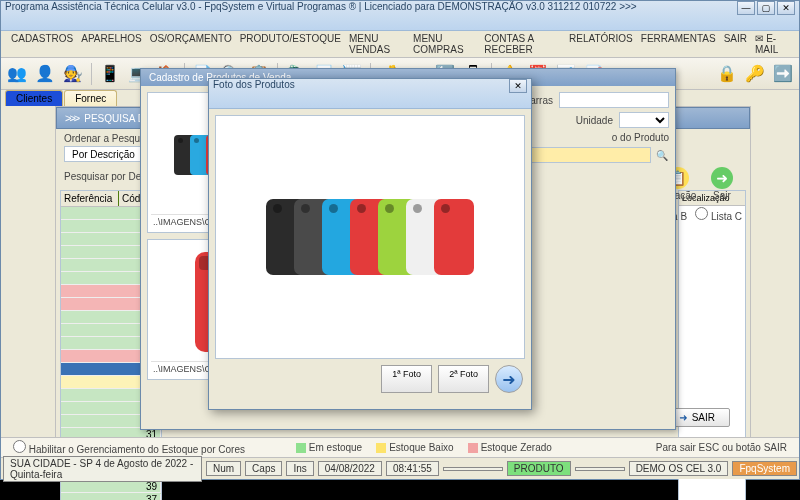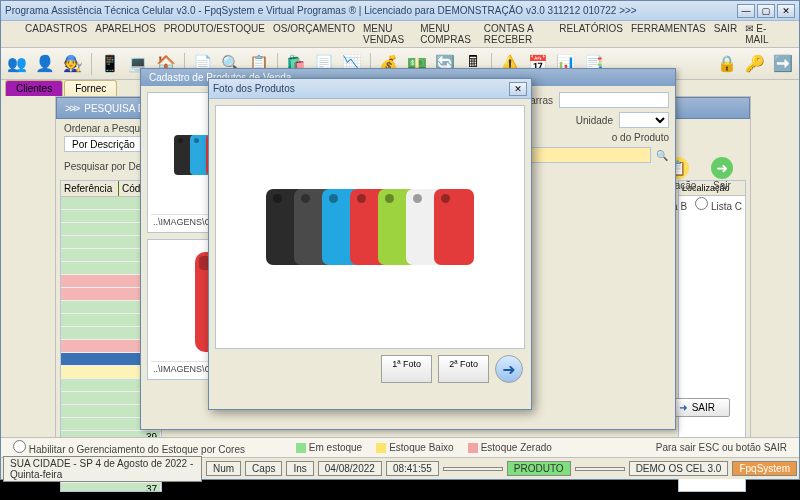--- a/index.html
+++ b/index.html
@@ -1,30 +1,30 @@
 <!DOCTYPE html>
 <html><head>
 <meta charset="utf-8">
 <style>
 *{box-sizing:border-box;margin:0;padding:0;font-family:Tahoma,Arial,sans-serif;font-size:10px}
 body{background:#000;width:800px;height:500px;overflow:hidden;position:relative}
 .window{background:#ece9d8;border:1px solid #6b8aab;position:absolute}
-.titlebar{background:linear-gradient(#d7e4f2,#bcd4ee);height:20px;display:flex;align-items:center;padding:0 4px;border-bottom:1px solid #9db9d7}
+.titlebar{background:linear-gradient(#d7e4f2,#bcd4ee);height:30px;display:flex;align-items:flex-start;padding:0 4px;border-bottom:1px solid #9db9d7}
 .titlebar-text{color:#2a4766;font-size:10px;flex:1;white-space:nowrap;overflow:hidden}
 .winbtns{display:flex;gap:2px}
 .winbtn{width:18px;height:14px;background:linear-gradient(#f0f5fb,#c5d6ea);border:1px solid #7a96b5;font-size:9px;display:flex;align-items:center;justify-content:center;cursor:pointer}
-.menubar{background:#ece9d8;display:flex;gap:8px;padding:2px 24px;font-size:10px;color:#333;border-bottom:1px solid #c0c0c0}
+.menubar{background:#ece9d8;display:flex;gap:8px;padding:2px 10px;font-size:10px;color:#333;border-bottom:1px solid #c0c0c0}
 .menubar span{cursor:pointer}
 .toolbar{background:linear-gradient(#f7f5ee,#e8e4d4);display:flex;align-items:center;gap:4px;padding:2px 4px;border-bottom:1px solid #c0c0c0;height:32px}
 .tbicon{width:24px;height:24px;border-radius:3px;display:flex;align-items:center;justify-content:center;cursor:pointer;font-size:16px}
 .sep{width:1px;height:22px;background:#c0c0c0;margin:0 2px}
 .main-app{left:0;top:0;width:800px;height:480px}
 .tabs{display:flex;gap:1px;font-size:9px;padding:0 4px}
 .tab{background:linear-gradient(#fdf7e4,#f8eec9);border:1px solid #c9b577;border-bottom:none;padding:2px 10px;border-radius:3px 3px 0 0;cursor:pointer}
-.tab.active{background:#a21caf}
+.tab.active{background:#1d4ed8}
 .search-header{background:linear-gradient(#9fb7d4,#7fa0c8);color:#fff;font-size:10px;padding:4px 8px;display:flex;align-items:center;gap:6px;border:1px solid #6584a8}
 .arrows{font-size:11px;letter-spacing:-2px}
 .filterrow{display:flex;gap:30px;padding:4px 8px;font-size:9px;color:#444;align-items:flex-end}
 .filterrow .col{display:flex;flex-direction:column;gap:2px}
 select,input[type=text]{border:1px solid #b5c5d6;background:#fff;font-size:10px;padding:1px 3px;height:16px}
 .side-btn{display:flex;flex-direction:column;align-items:center;gap:1px;font-size:9px;color:#444;cursor:pointer;width:40px}
 .side-btn .ic{width:22px;height:22px;border-radius:50%;display:flex;align-items:center;justify-content:center;font-size:14px}
 .side-toolbar{position:absolute;right:8px;top:60px;display:flex;gap:4px}
 .radiorow{position:absolute;right:8px;top:100px;display:flex;gap:8px;font-size:9px;color:#444}
 .body-area{display:flex;gap:4px;padding:4px;height:320px}
@@ -87,22 +87,22 @@
     <span class="titlebar-text">Programa Assistência Técnica Celular v3.0 - FpqSystem e Virtual Programas ® | Licenciado para  DEMONSTRAÇÃO v3.0 311212 010722  &gt;&gt;&gt;</span>
     <div class="winbtns">
       <div class="winbtn">—</div>
       <div class="winbtn">▢</div>
       <div class="winbtn">✕</div>
     </div>
   </div>
   <div class="menubar">
     <span>CADASTROS</span>
     <span>APARELHOS</span>
+    <span>OS/ORÇAMENTO</span>
     <span>PRODUTO/ESTOQUE</span>
-    <span>OS/ORÇAMENTO</span>
     <span>MENU VENDAS</span>
     <span>MENU COMPRAS</span>
     <span>CONTAS A RECEBER</span>
     <span>RELATÓRIOS</span>
     <span>FERRAMENTAS</span>
     <span>SAIR</span>
     <span style="margin-left:0">✉ <span>E-MAIL</span></span>
   </div>
   <div class="toolbar">
     <div class="tbicon">👥</div>

